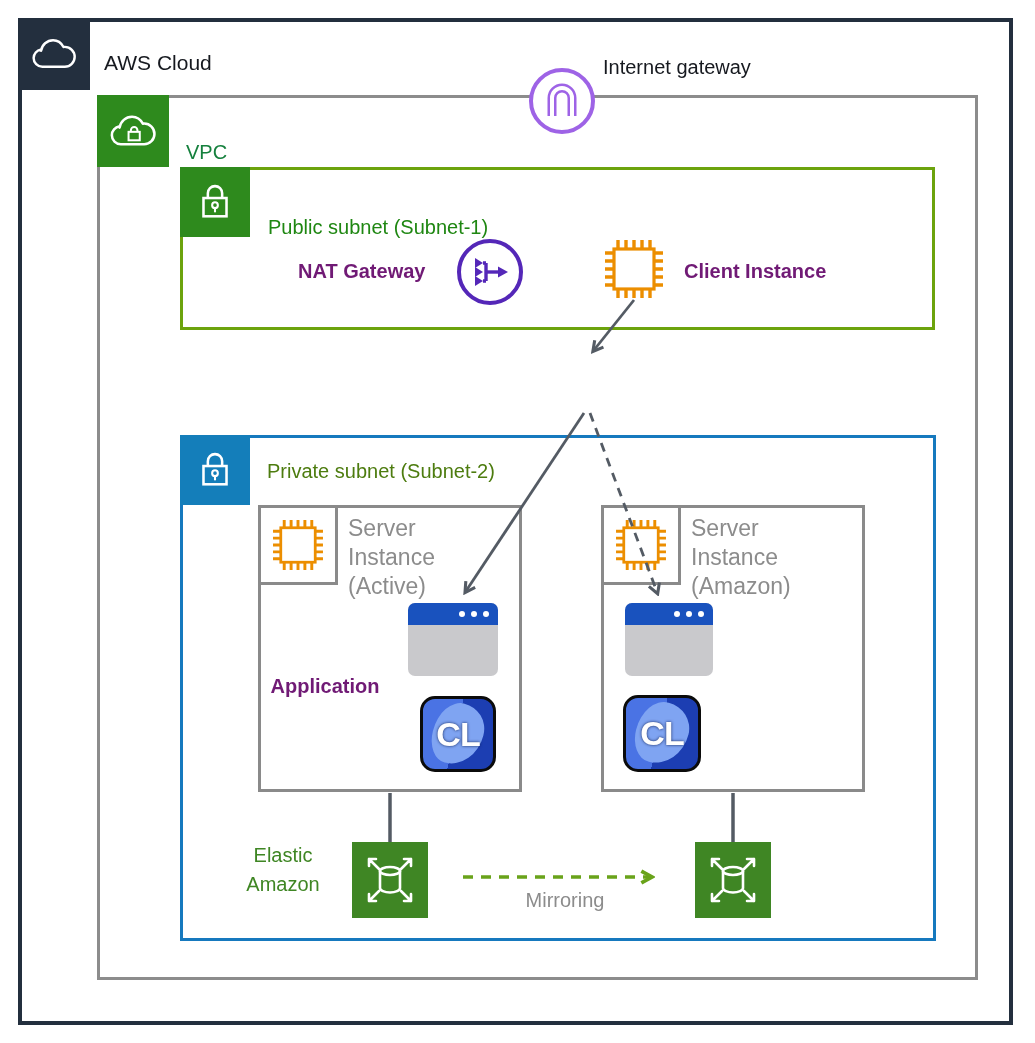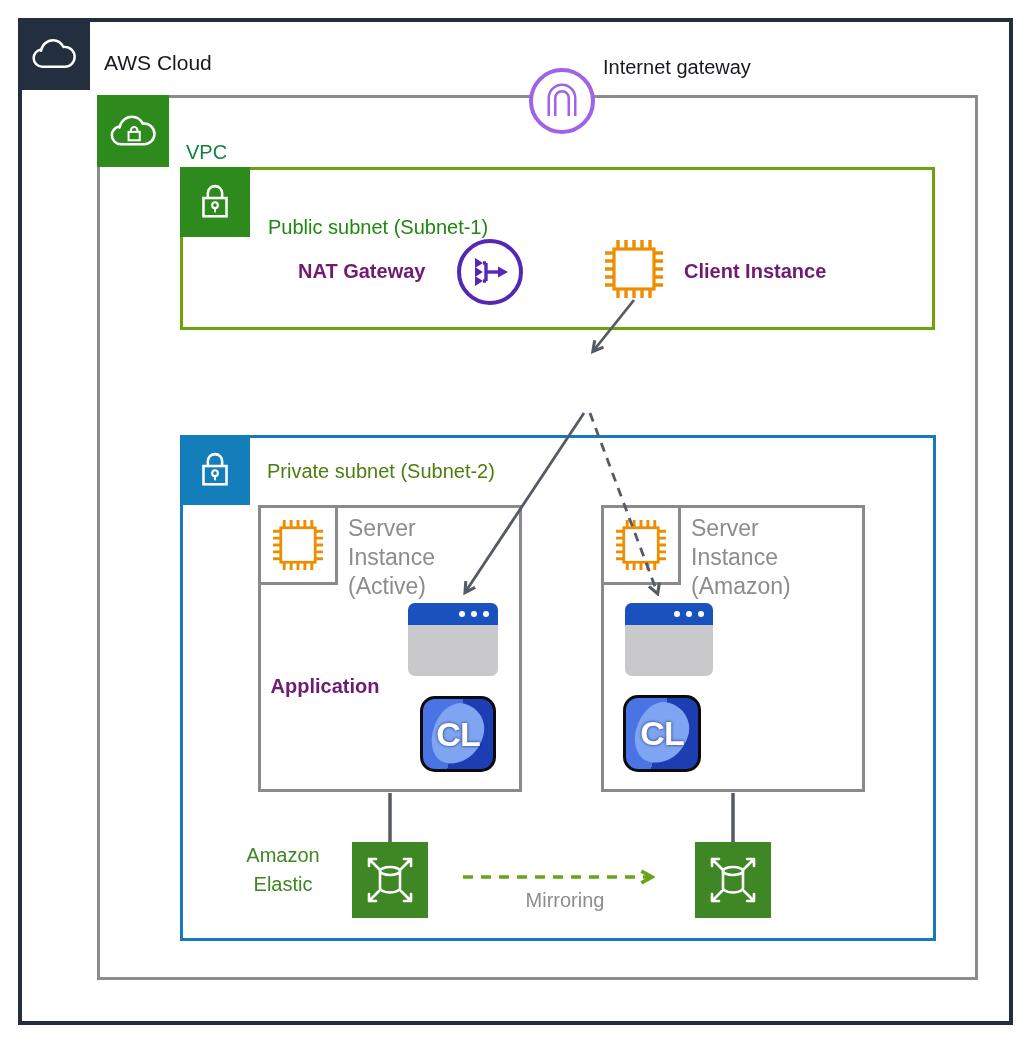--- a/index.html
+++ b/index.html
@@ -211,22 +211,22 @@
         <ellipse cx="38" cy="29" rx="10" ry="4"></ellipse>
         <path d="M28 29 L28 46 A10 4.5 0 0 0 48 46 L48 29"></path>
         <path d="M27 27 L17 17 M17 17 H24 M17 17 V24"></path>
         <path d="M49 27 L59 17 M59 17 H52 M59 17 V24"></path>
         <path d="M27 49 L17 59 M17 59 H24 M17 59 V52"></path>
         <path d="M49 49 L59 59 M59 59 H52 M59 59 V52"></path>
       </g>
     </svg>
   </div>
   <div class="abs lbl t-ebs" style="left:208px;top:841px;width:150px;text-align:center;line-height:29px;">
+    <span style="display:block;">Elastic</span>
     <span style="display:block;">Amazon</span>
-    <span style="display:block;">Elastic</span>
   </div>
   <div class="abs lbl t-gray" style="left:505px;top:888px;width:120px;text-align:center;font-size:20px;">Mirroring</div>
 
   <svg class="overlay" width="1035" height="1043" viewBox="0 0 1035 1043">
     <defs>
       <marker id="ah-gray" viewBox="0 0 12 12" refX="8.6" refY="6" markerWidth="16" markerHeight="16" orient="auto" markerUnits="userSpaceOnUse">
         <path d="M2.5 1.8 L10 6 L2.5 10.2" fill="none" stroke="#545B64" stroke-width="2.3"></path>
       </marker>
       <marker id="ah-green" viewBox="0 0 12 12" refX="8.6" refY="6" markerWidth="17" markerHeight="17" orient="auto" markerUnits="userSpaceOnUse">
         <path d="M2.5 1.8 L10 6 L2.5 10.2" fill="none" stroke="#69A31A" stroke-width="2.6"></path>

